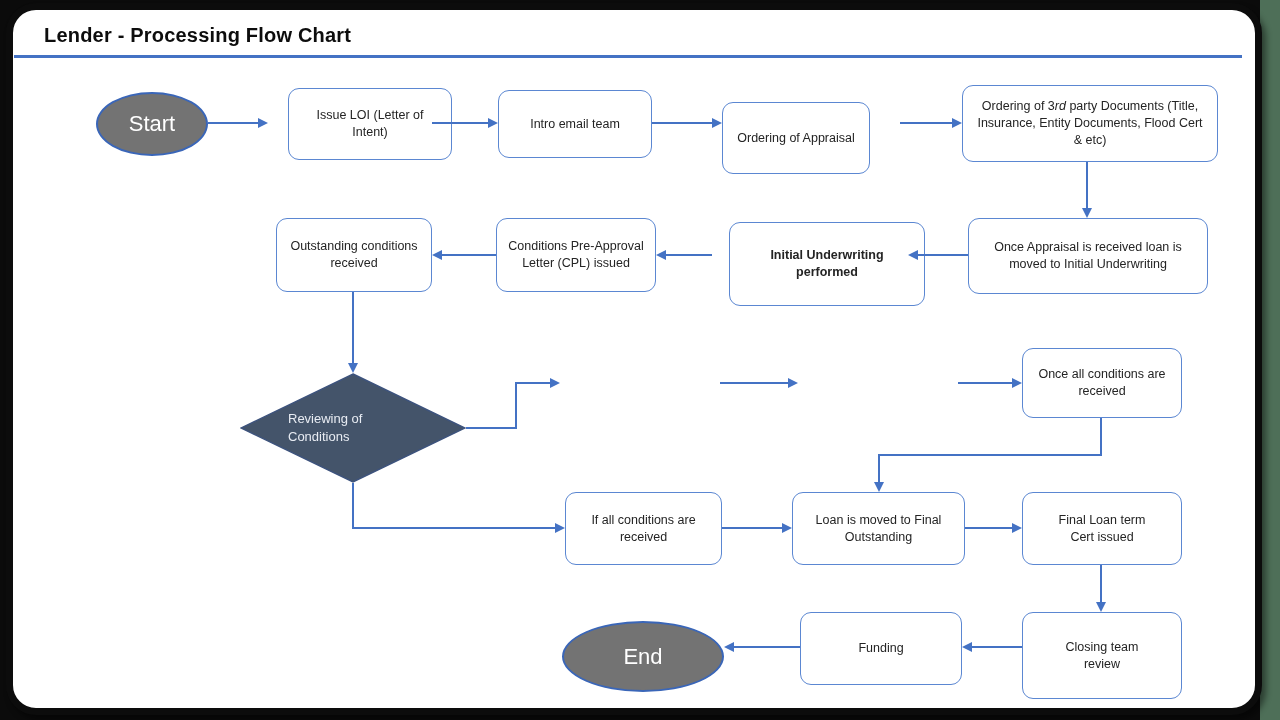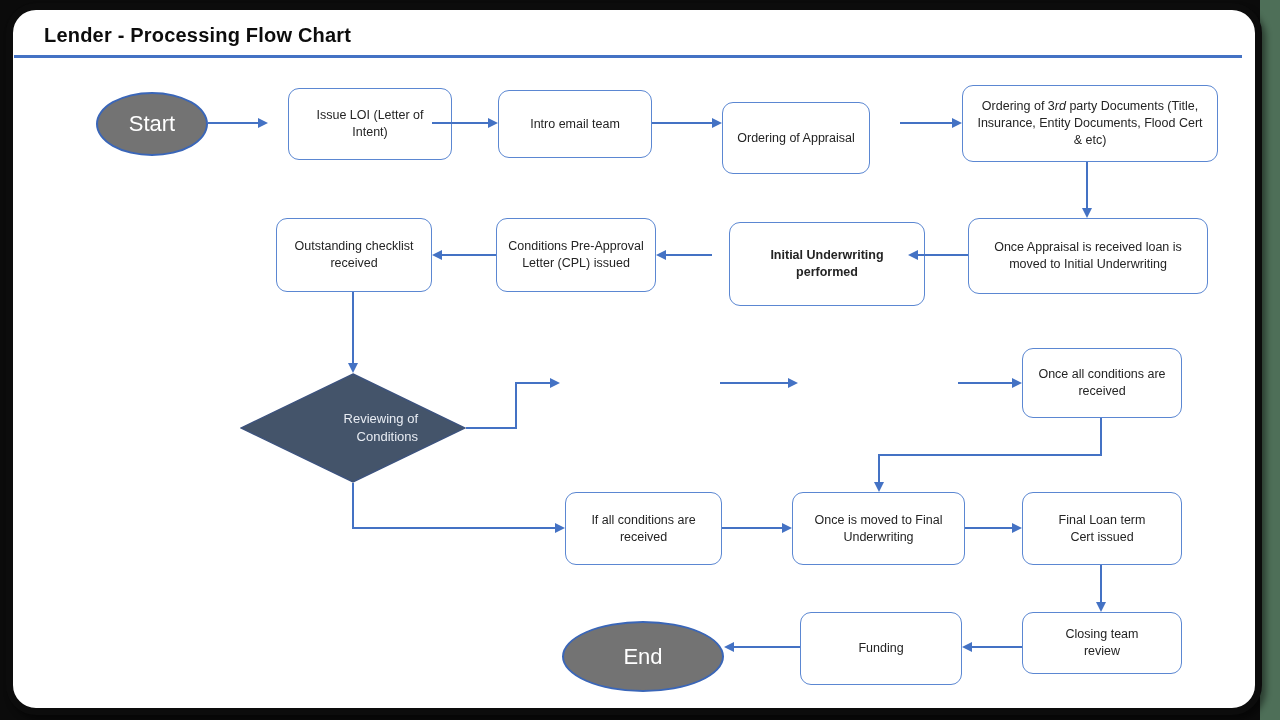--- a/index.html
+++ b/index.html
@@ -18,21 +18,21 @@
 
   .box { position:absolute; background:#fff; border:1.6px solid #5b87d2; border-radius:11px;
          display:flex; align-items:center; justify-content:center; text-align:center;
          font-size:12.5px; line-height:1.35; color:#242424; padding:4px 10px; }
   .ellipse { position:absolute; background:#737373; border:2px solid #3a66b8; border-radius:50%;
              display:flex; align-items:center; justify-content:center; color:#fff;
              font-size:22px; }
   .diamond-wrap { position:absolute; }
   .diamond-wrap svg { display:block; }
   .diamond-label { position:absolute; inset:0; display:flex; align-items:center; justify-content:center;
-                   text-align:right; color:#e8ecf3; font-size:13px; line-height:1.35; padding:0 48px; }
+                   text-align:left; color:#e8ecf3; font-size:13px; line-height:1.35; padding:0 48px; }
 
   .hline, .vline { position:absolute; background:#4472C4; }
   .hline { height:2px; }
   .vline { width:2px; }
   .arr { position:absolute; width:0; height:0; }
   .arr-r { border-top:5px solid transparent; border-bottom:5px solid transparent; border-left:10px solid #4472C4; }
   .arr-l { border-top:5px solid transparent; border-bottom:5px solid transparent; border-right:10px solid #4472C4; }
   .arr-d { border-left:5px solid transparent; border-right:5px solid transparent; border-top:10px solid #4472C4; }
   .it { font-style:italic; }
 </style>
@@ -67,45 +67,45 @@
     <div class="box" style="left:968px; top:218px; width:240px; height:76px;">
       <span>Once Appraisal is received loan is moved to Initial Underwriting</span>
     </div>
     <div class="box" style="left:729px; top:222px; width:196px; height:84px;font-weight:bold;">
       <span>Initial Underwriting performed</span>
     </div>
     <div class="box" style="left:496px; top:218px; width:160px; height:74px;">
       <span>Conditions Pre-Approval Letter (CPL) issued</span>
     </div>
     <div class="box" style="left:276px; top:218px; width:156px; height:74px;">
-      <span>Outstanding checklist received</span>
+      <span>Outstanding conditions received</span>
     </div>
 
     <div class="diamond-wrap" style="left:240px; top:373px; width:226px; height:110px;">
       <svg width="226" height="110" viewBox="0 0 226 110">
         <polygon points="113,1 225,55 113,109 1,55" fill="#44546A" stroke="#3d537d" stroke-width="1.5"></polygon>
       </svg>
       <div class="diamond-label">Reviewing of Conditions</div>
     </div>
 
     <div class="box" style="left:565px; top:492px; width:157px; height:73px;">
       <span>If all conditions are received</span>
     </div>
 
     <div class="box" style="left:1022px; top:348px; width:160px; height:70px;">
       <span>Once all conditions are received</span>
     </div>
     <div class="box" style="left:792px; top:492px; width:173px; height:73px; padding:4px 20px;">
-      <span>Once is moved to Final Underwriting</span>
+      <span>Loan is moved to Final Outstanding</span>
     </div>
     <div class="box" style="left:1022px; top:492px; width:160px; height:73px; padding:4px 24px;">
       <span>Final Loan term Cert issued</span>
     </div>
 
-    <div class="box" style="left:1022px; top:612px; width:160px; height:62px; padding:21px 30px;">
+    <div class="box" style="left:1022px; top:612px; width:160px; height:87px; padding:21px 30px;">
       <span>Closing team review</span>
     </div>
     <div class="box" style="left:800px; top:612px; width:162px; height:73px;">
       <span>Funding</span>
     </div>
     <div class="ellipse" style="left:562px; top:621px; width:162px; height:71px;">
       <span>End</span>
     </div>
 
     <div>

